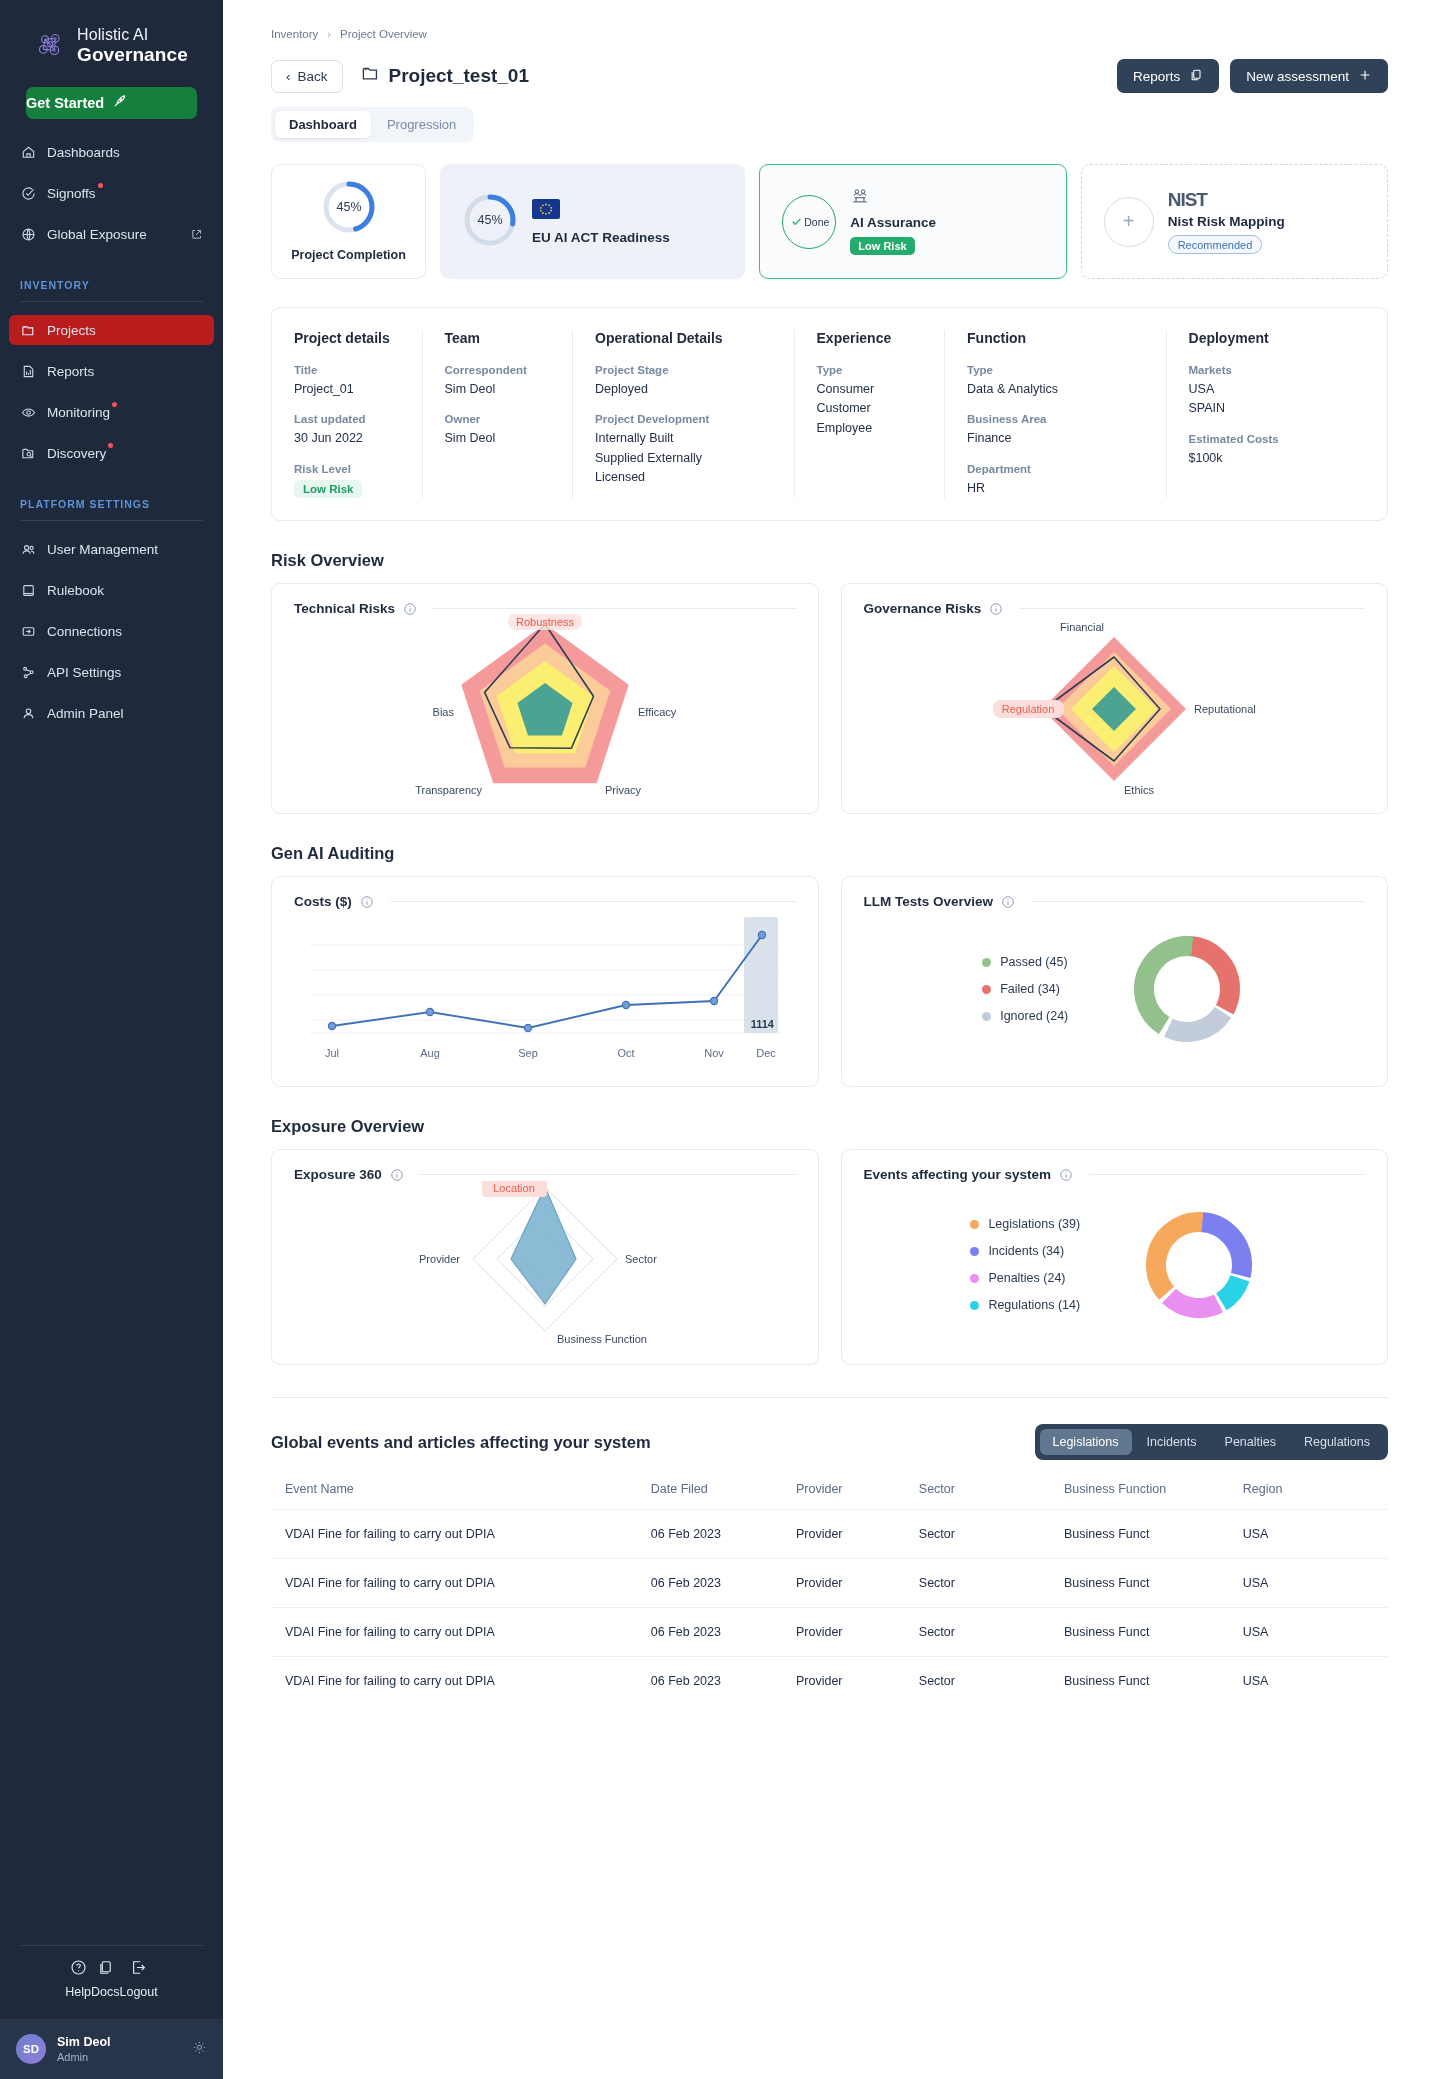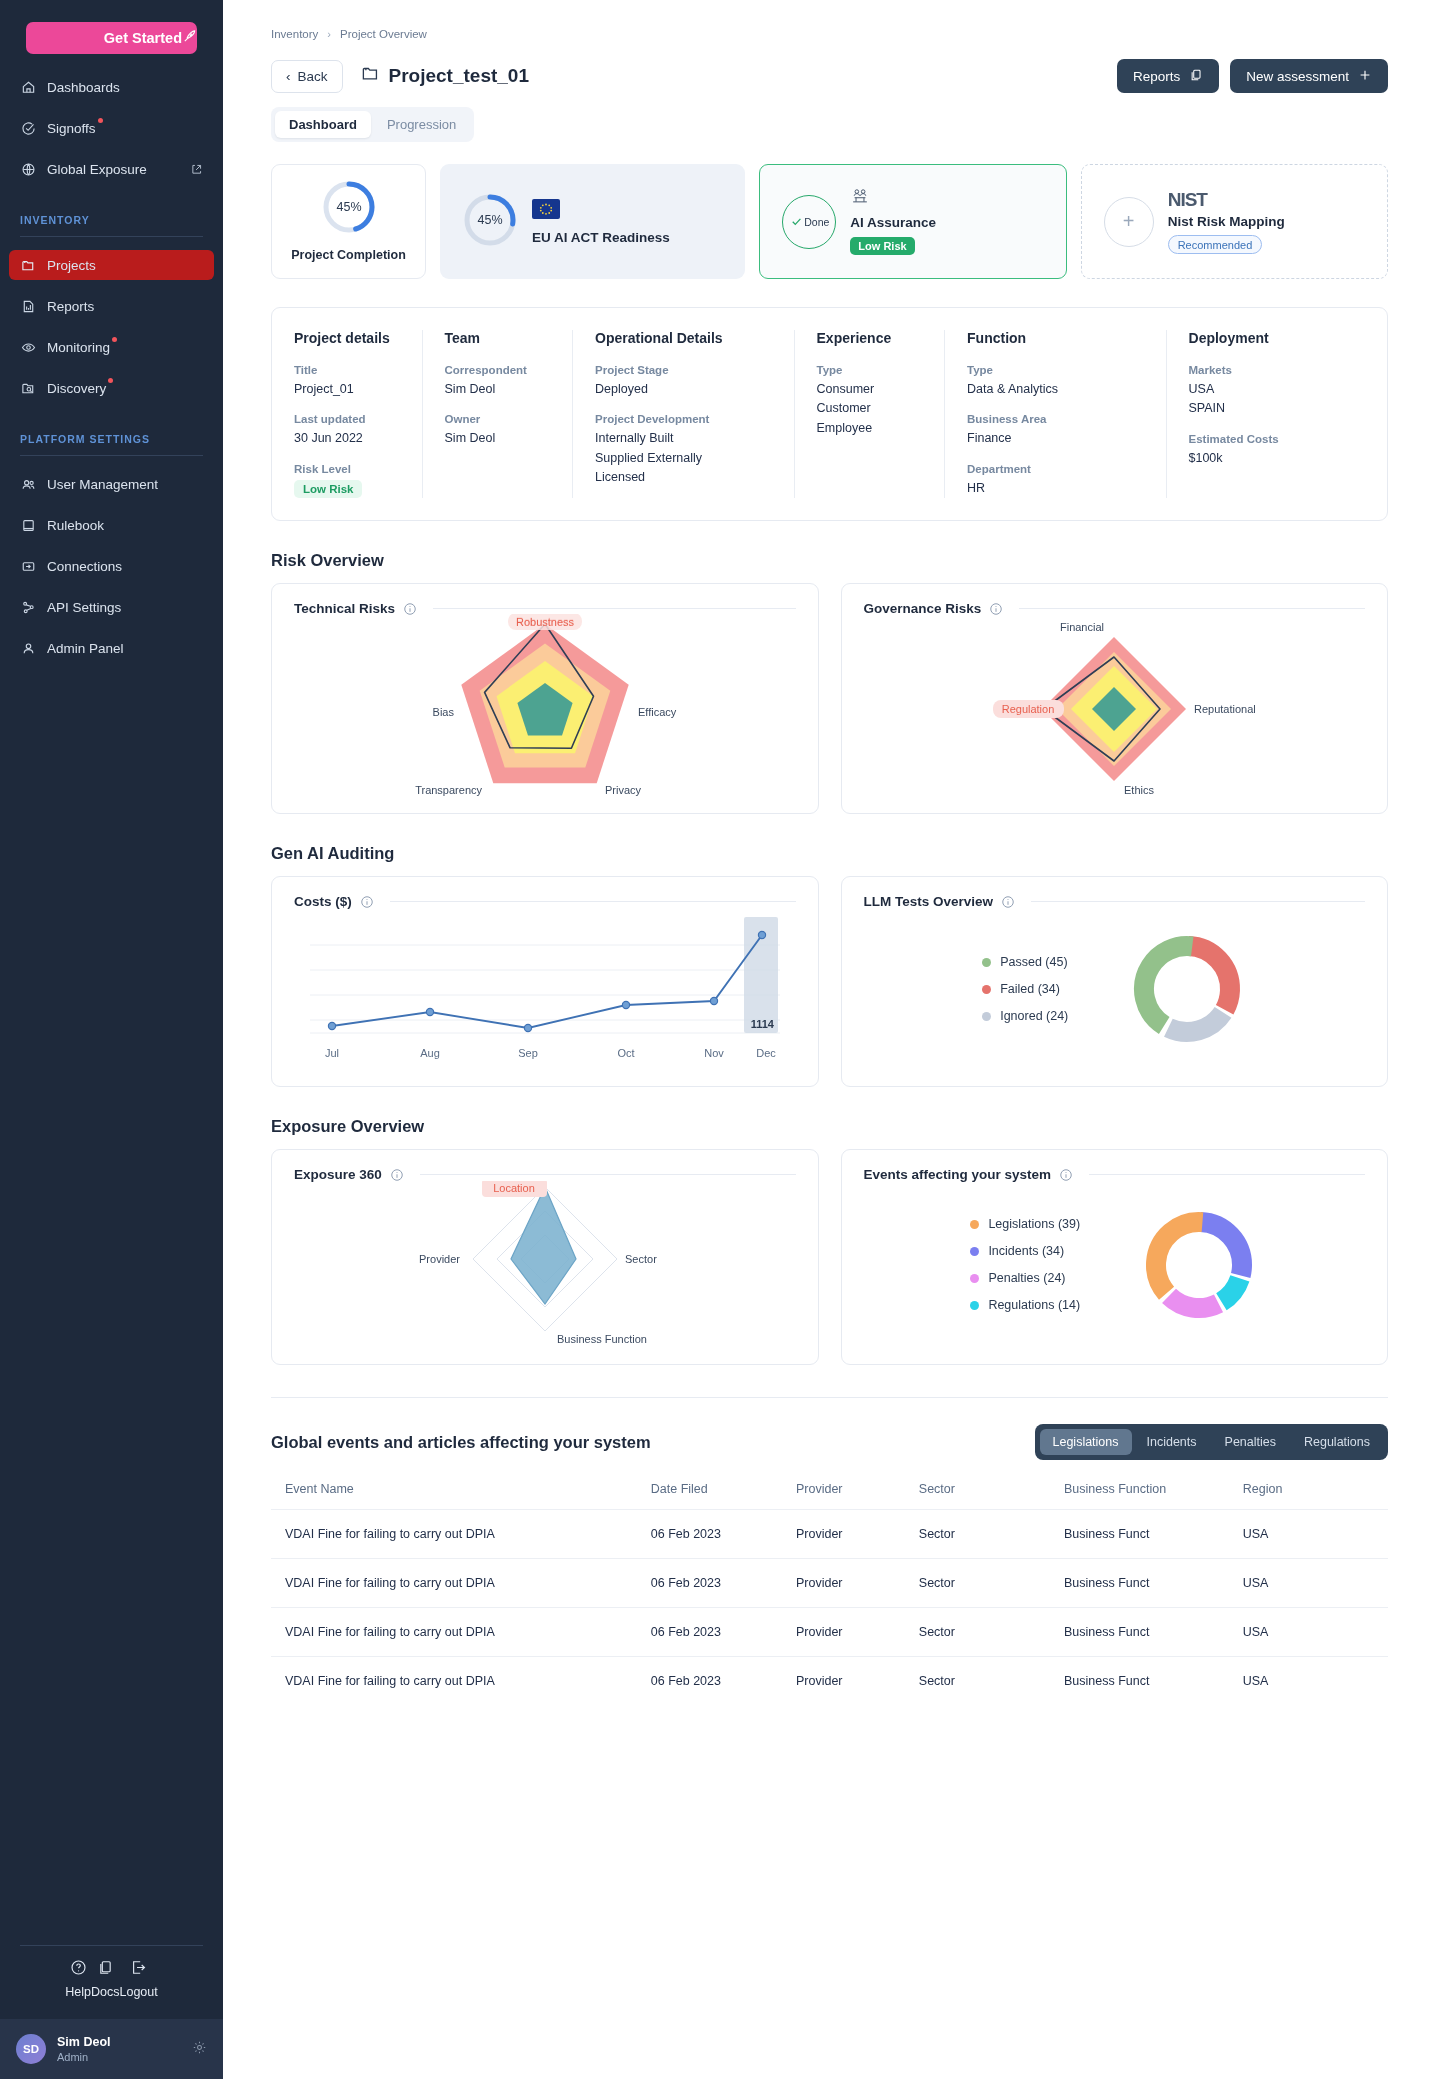--- a/index.html
+++ b/index.html
@@ -21,23 +21,23 @@
   }
   .brand { display: flex; align-items: center; gap: 9px; padding: 26px 0 0 34px; }
   .brand-logo { width: 34px; height: 34px; flex: 0 0 34px; }
   .brand-text { line-height: 1.12; }
   .brand-top { font-size: 16px; color: #eef2f8; font-weight: 400; letter-spacing: .1px;}
   .brand-bottom { font-size: 19px; color: #ffffff; font-weight: 700; letter-spacing: .1px;}
 
   .get-started {
     margin: 22px 26px 0 26px;
     height: 32px; border-radius: 7px;
-    background: #ec4899; color: #fff;
+    background: #15803d; color: #fff;
     font-size: 14.5px; font-weight: 700;
-    display: flex; align-items: center; justify-content: flex-end; 
+    display: flex; align-items: center; justify-content: flex-start; gap: 8px;
     border: none; cursor: pointer;
   }
 
   .nav { margin-top: 18px; }
   .nav-item {
     display: flex; align-items: center; gap: 11px;
     height: 30px; margin: 0 9px; padding: 0 11px;
     font-size: 13.5px; color: #dbe3ee; border-radius: 6px;
     cursor: pointer; position: relative;
   }
@@ -214,20 +214,42 @@
   table.events th:nth-child(4), table.events td:nth-child(4) { width: 13%; }
   table.events th:nth-child(5), table.events td:nth-child(5) { width: 16%; }
 </style>
 </head>
 <body>
 
 <div class="app">
 
   <aside class="sidebar">
 
+    <div class="brand">
+      <span class="brand-logo">
+        <svg viewBox="0 0 40 40" width="34" height="34">
+          <g fill="none" stroke="#8e7fd8" stroke-width="1.3">
+            <circle cx="13" cy="12" r="4"></circle>
+              <circle cx="25" cy="11" r="4.5"></circle>
+            <circle cx="11" cy="24" r="4.5"></circle>
+              <circle cx="24" cy="25" r="5"></circle>
+            <circle cx="19" cy="18" r="3"></circle>
+            <path d="M13 12 L25 11 M13 12 L11 24 M25 11 L24 25 M11 24 L24 25 M19 18 L13 12 M19 18 L24 25"></path>
+          </g>
+          <g fill="#6e63bf" opacity=".55">
+            <circle cx="25" cy="11" r="2.2"></circle>
+              <circle cx="24" cy="25" r="2.4"></circle>
+          </g>
+        </svg>
+      </span>
+      <span class="brand-text">
+        <div class="brand-top">Holistic AI</div>
+        <div class="brand-bottom">Governance</div>
+      </span>
+    </div>
 
     <button class="get-started">
       <span>Get Started</span>
       <span>
         <svg width="15" height="15" viewBox="0 0 16 16" fill="none" stroke="#fff" stroke-width="1.2">
           <path d="M6 10 L3 13 M5.5 9.5c2-5 6-7.5 8-7.5 0 2-2.5 6-7.5 8z"></path>
             <circle cx="9.5" cy="6" r="1"></circle>
         </svg>
       </span>
     </button>

